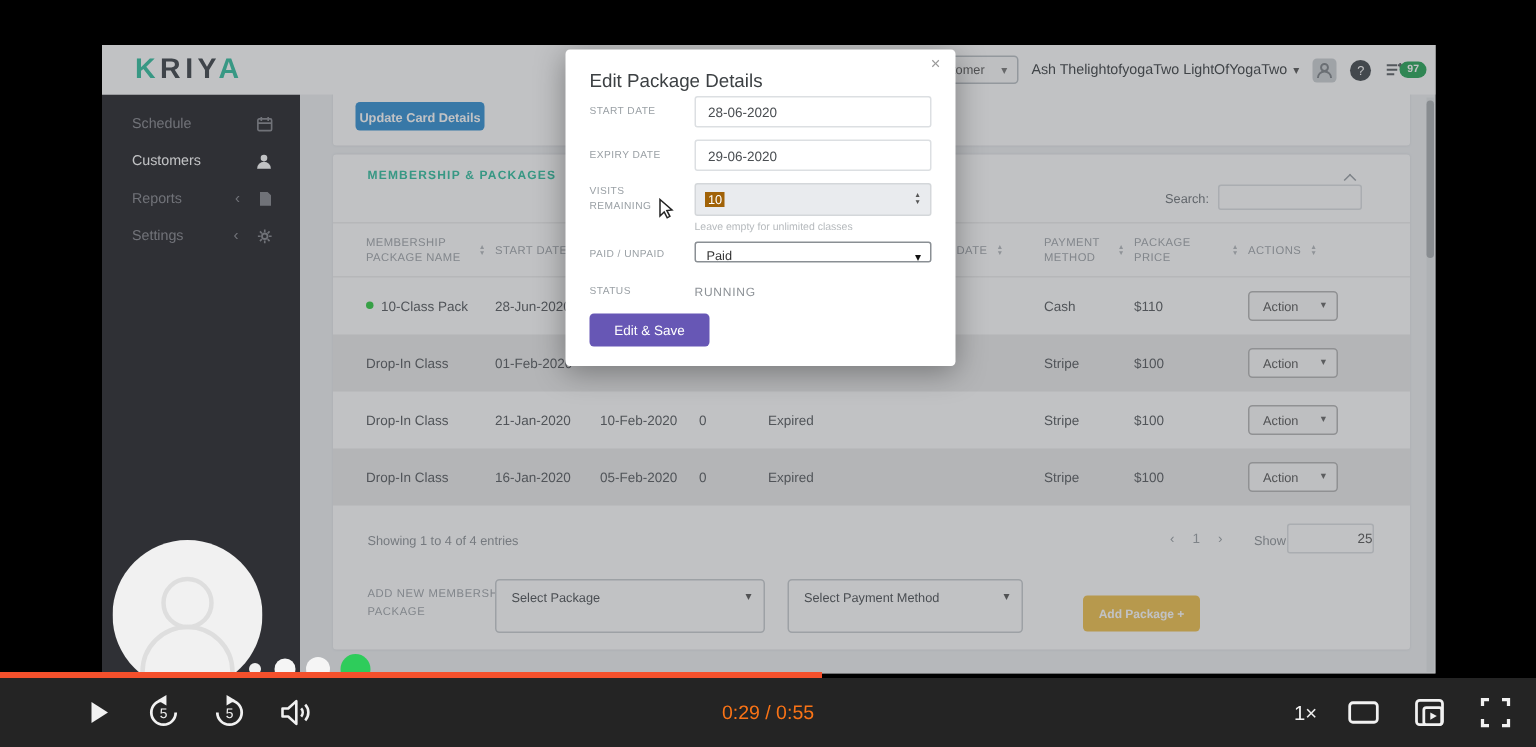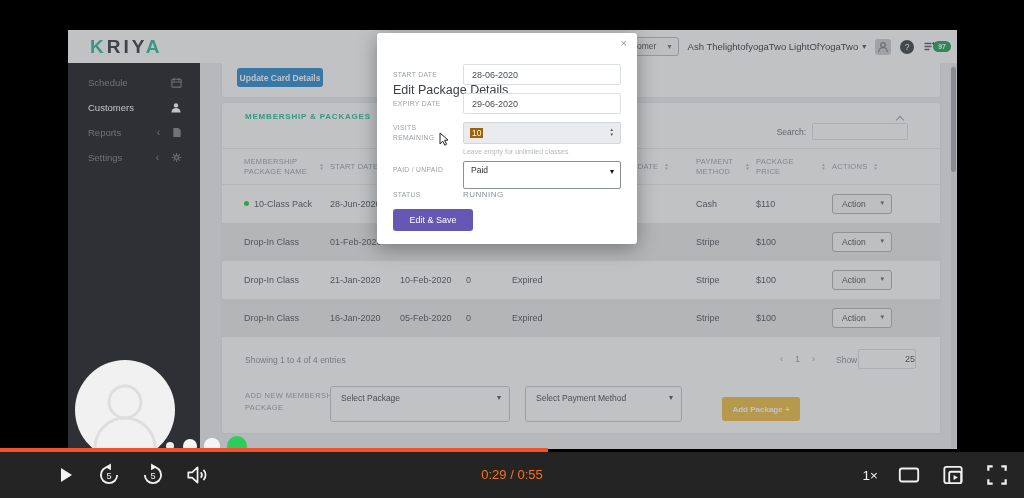--- a/index.html
+++ b/index.html
@@ -69,30 +69,30 @@
   .btn-add { position:absolute; left:500px; top:294px; width:78px; height:24px; background:#f0c14b; border:none; border-radius:3px; color:#fff; font-size:8px; font-weight:bold; }
 
   .scrollbar { position:absolute; right:1px; top:35px; bottom:1px; width:5px; background:#e3e5e7; z-index:3; }
   .scroll-thumb { position:absolute; top:2px; width:5px; height:105px; background:#a9adb1; border-radius:3px; }
 
   
   .dim { position:absolute; inset:0; background:rgba(73,76,82,.34); z-index:10; }
 
   
   .modal { position:absolute; left:309px; top:3px; width:260px; height:211px; background:#fff; border-radius:3px; box-shadow:0 4px 20px rgba(0,0,0,.35); z-index:30; }
-  .m-title { position:absolute; left:16px; top:14px; font-size:12.5px; color:#3c4043;margin-top:36px; }
+  .m-title { position:absolute; left:16px; top:14px; font-size:12.5px; color:#3c4043; }
   .m-close { position:absolute; right:10px; top:4px; font-size:11px; color:#999; background:none; border:none; }
   .m-label { position:absolute; left:16px; width:66px; font-size:6.8px; letter-spacing:.3px; color:#9aa0a5; line-height:1.5; text-transform:uppercase; }
   .m-input { position:absolute; left:86px; width:158px; height:21px; border:1px solid #dcdfe2; border-radius:2px; background:#fff; font-size:9px; color:#4a4e52; padding-left:8px; font-family:inherit; }
   .m-input-gray { position:absolute; left:86px; width:158px; height:22px; border:1px solid #d4d7da; border-radius:2px; background:#e9ebee; font-size:8.5px; line-height:20px; padding-left:6px; }
   .selection { background:#a16207; color:#fff; padding:0 2px; }
   .spinner { position:absolute; right:6px; top:4px; display:flex; flex-direction:column; font-size:4.5px; line-height:5px; color:#555; }
   .spinner::before { content:"▲"; } .spinner::after { content:"▼"; }
   .m-help { position:absolute; left:86px; top:115px; font-size:7px; color:#b6babd; }
-  .m-select { position:absolute; left:86px; top:128px; width:158px; height:28px; border:1px solid #8a8f94; border-radius:2px; background:#fff; font-size:8.5px; color:#333; line-height:17px; padding-left:7px; }
+  .m-select { position:absolute; left:86px; top:128px; width:158px; height:14px; border:1px solid #8a8f94; border-radius:2px; background:#fff; font-size:8.5px; color:#333; line-height:17px; padding-left:7px; }
   .m-select::after { content:"▾"; position:absolute; right:6px; top:1px; font-size:8px; color:#111; }
   .m-status { position:absolute; left:86px; top:157px; font-size:8px; letter-spacing:.5px; color:#8c9196; }
   .btn-purple { position:absolute; left:16px; top:176px; width:80px; height:22px; background:#6757b5; border:none; border-radius:3px; color:#fff; font-size:9px; }
 
   
   .webcam { position:absolute; left:7px; top:330px; z-index:20; }
   .rec-dot { position:absolute; border-radius:50%; z-index:20; }
   .cursor { position:absolute; left:371px; top:102px; z-index:40; }
 
   

